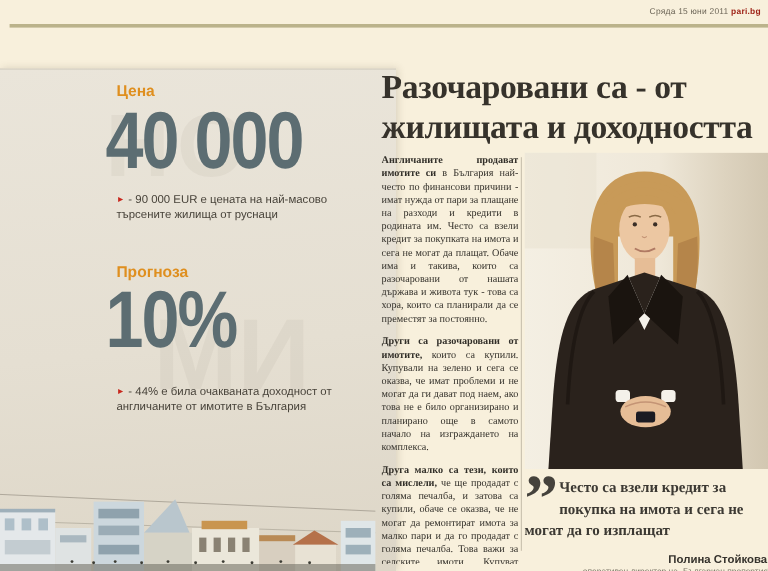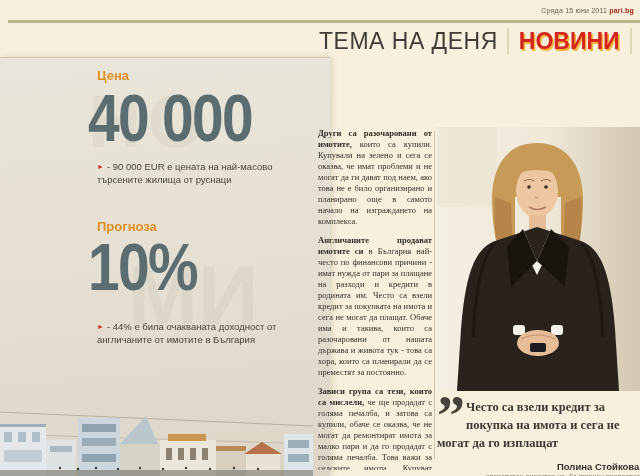--- a/index.html
+++ b/index.html
@@ -60,28 +60,20 @@
 
 <div class="page">
 
   <div class="top-rule"></div>
 
   <div class="dateline">
     <span>Сряда 15 юни 2011</span>
     <span class="brand">pari.bg</span>
   </div>
 
-  <div class="section-header">
-    <span class="sec-left">ТЕМА НА ДЕНЯ</span>
-    <span class="vdiv"></span>
-    <span class="sec-right">НОВИНИ</span>
-    <span class="vdiv"></span>
-    <span class="pageno">7</span>
-
-  </div>
 
   <div class="left-panel">
     <div class="ghost g1">НО</div>
     <div class="ghost g2">МИ</div>
 
     <svg class="skyline" viewBox="0 0 313 76" preserveAspectRatio="none">
       <path d="M0,12 L313,26" stroke="#8b8578" stroke-width="0.7" fill="none" opacity=".7"></path>
       <path d="M0,34 L313,44" stroke="#8b8578" stroke-width="0.6" fill="none" opacity=".6"></path>
       <rect x="0" y="26" width="46" height="50" fill="#e4e8ea"></rect>
       <rect x="0" y="24" width="46" height="3" fill="#9fb0ba"></rect>
@@ -132,25 +124,26 @@
     </div>
 
     <div class="ig-label lab2">Прогноза</div>
     <div class="ig-value val2">10%</div>
     <div class="ig-note note2">
       <span class="bullet">►</span><span>- 44% е била очакваната доходност от англичаните от имотите в България</span>
     </div>
   </div>
 
   <div class="article">
+    <h1 class="headline">Разочаровани са - от жилищата и доходността</h1>
 
     <div class="body-col">
+      <p><b>Англичаните продават имотите си</b><span> в България най-често по финансови причини - имат нужда от пари за плащане на разходи и кредити в родината им. Често са взели кредит за покупката на имота и сега не могат да плащат. Обаче има и такива, които са разочаровани от нашата държава и живота тук - това са хора, които са планирали да се преместят за постоянно.</span></p>
       <p><b>Други са разочаровани от имотите,</b><span> които са купили. Купували на зелено и сега се оказва, че имат проблеми и не могат да ги дават под наем, ако това не е било организирано и планирано още в самото начало на изграждането на комплекса.</span></p>
-      <p><b>Англичаните продават имотите си</b><span> в България най-често по финансови причини - имат нужда от пари за плащане на разходи и кредити в родината им. Често са взели кредит за покупката на имота и сега не могат да плащат. Обаче има и такива, които са разочаровани от нашата държава и живота тук - това са хора, които са планирали да се преместят за постоянно.</span></p>
-      <p><b>Зависи група са тези, които са мислели,</b><span> че ще продадат с голяма печалба, и затова са купили, обаче се оказва, че не могат да ремонтират имота за малко пари и да го продадат с голяма печалба. Това важи за селските имоти. Купуват българи, руснаци и англичани. Зависи от имота.</span></p>
+      <p><b>Друга малко са тези, които са мислели,</b><span> че ще продадат с голяма печалба, и затова са купили, обаче се оказва, че не могат да ремонтират имота за малко пари и да го продадат с голяма печалба. Това важи за селските имоти. Купуват българи, руснаци и англичани. Зависи от имота.</span></p>
     </div>
 
     <div class="col-rule"></div>
 
     <div class="photo">
       <svg width="203" height="264" viewBox="0 0 203 264">
         <defs>
           <linearGradient id="wall" x1="0" y1="0" x2="1" y2="0">
             <stop offset="0" stop-color="#f4efe3"></stop>
             <stop offset=".55" stop-color="#efe8d9"></stop>

